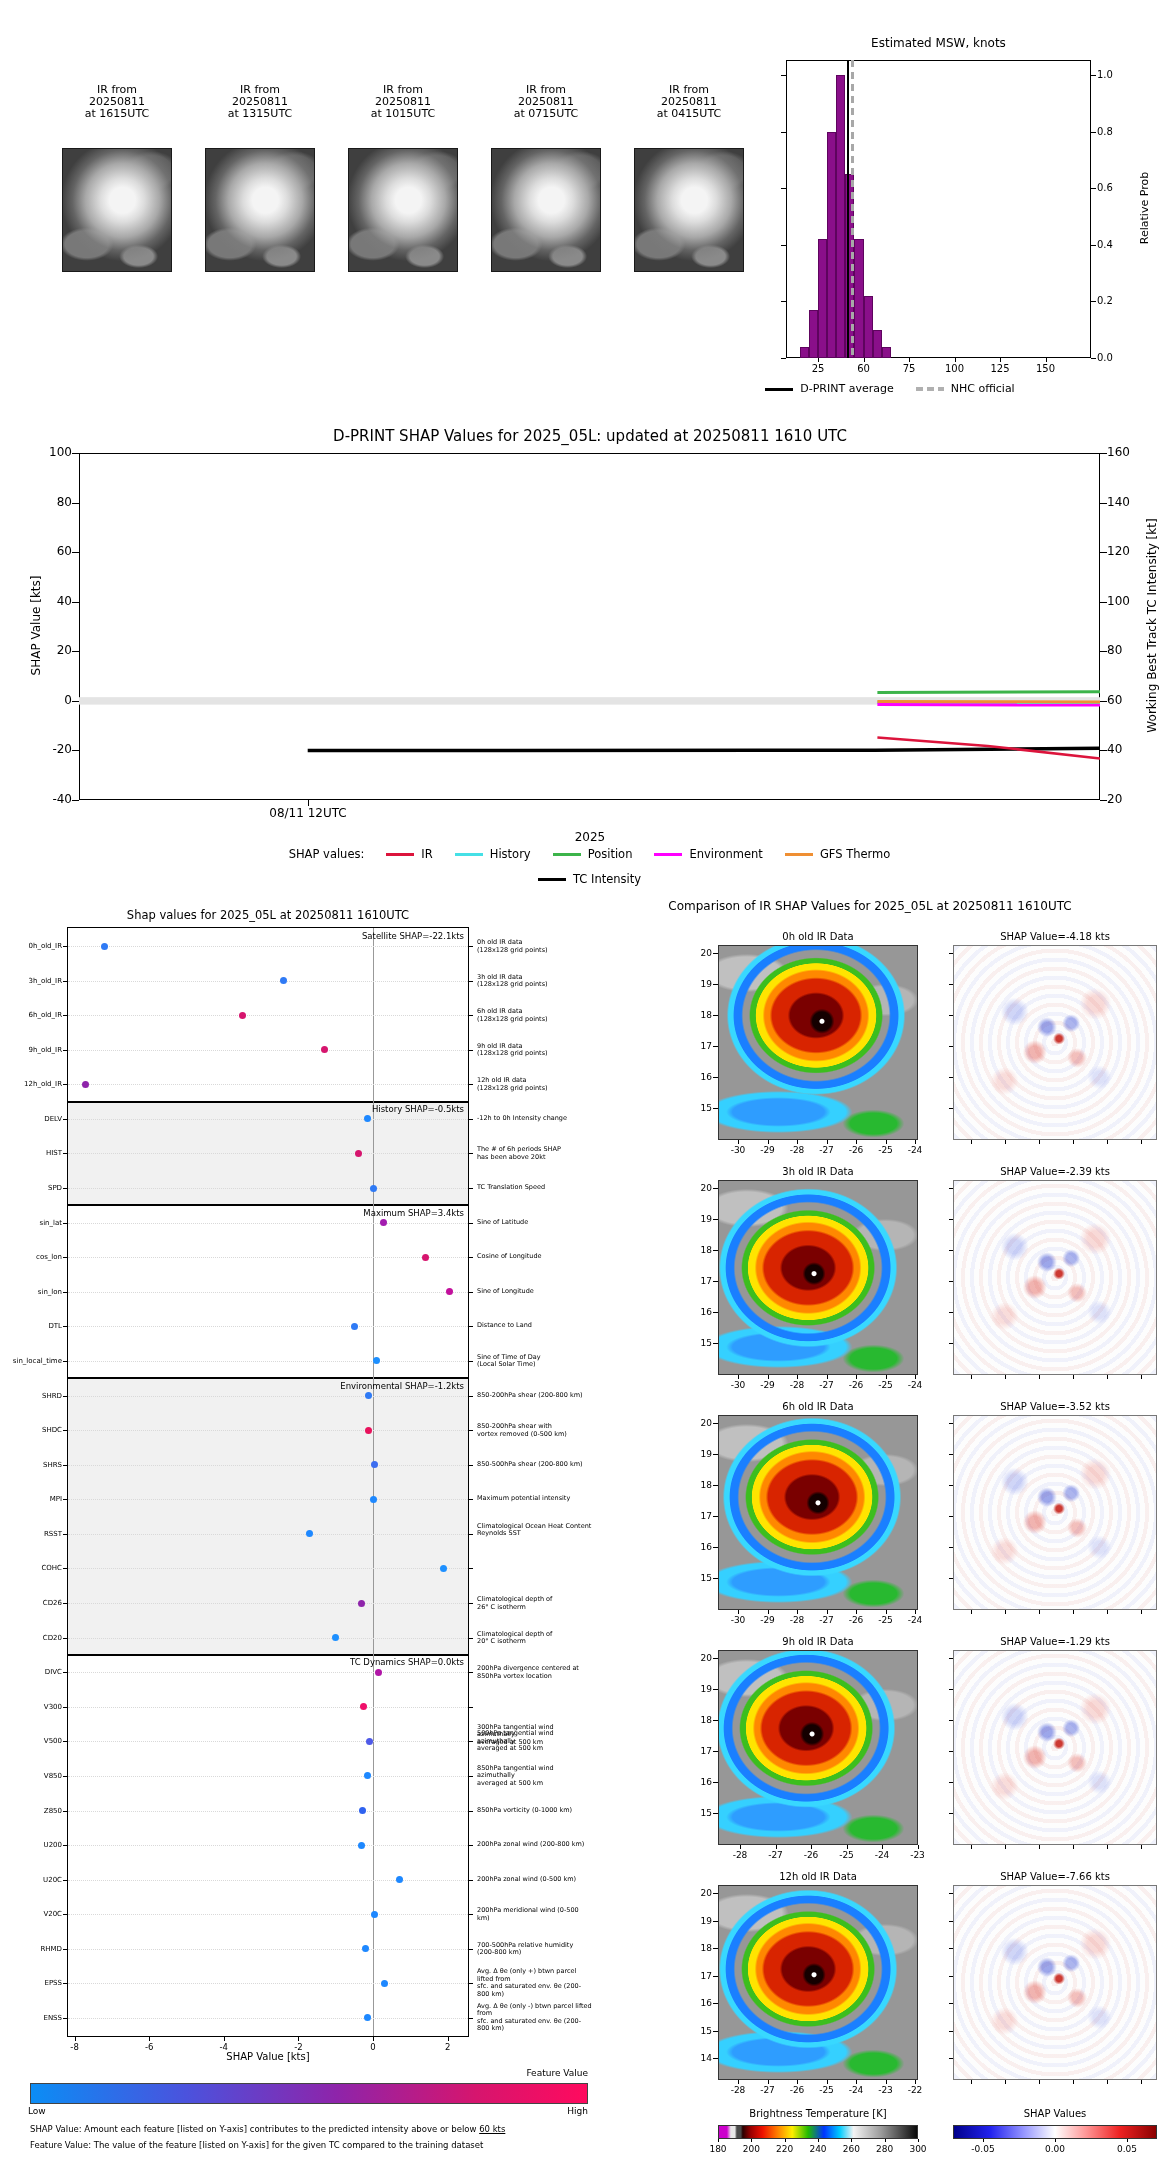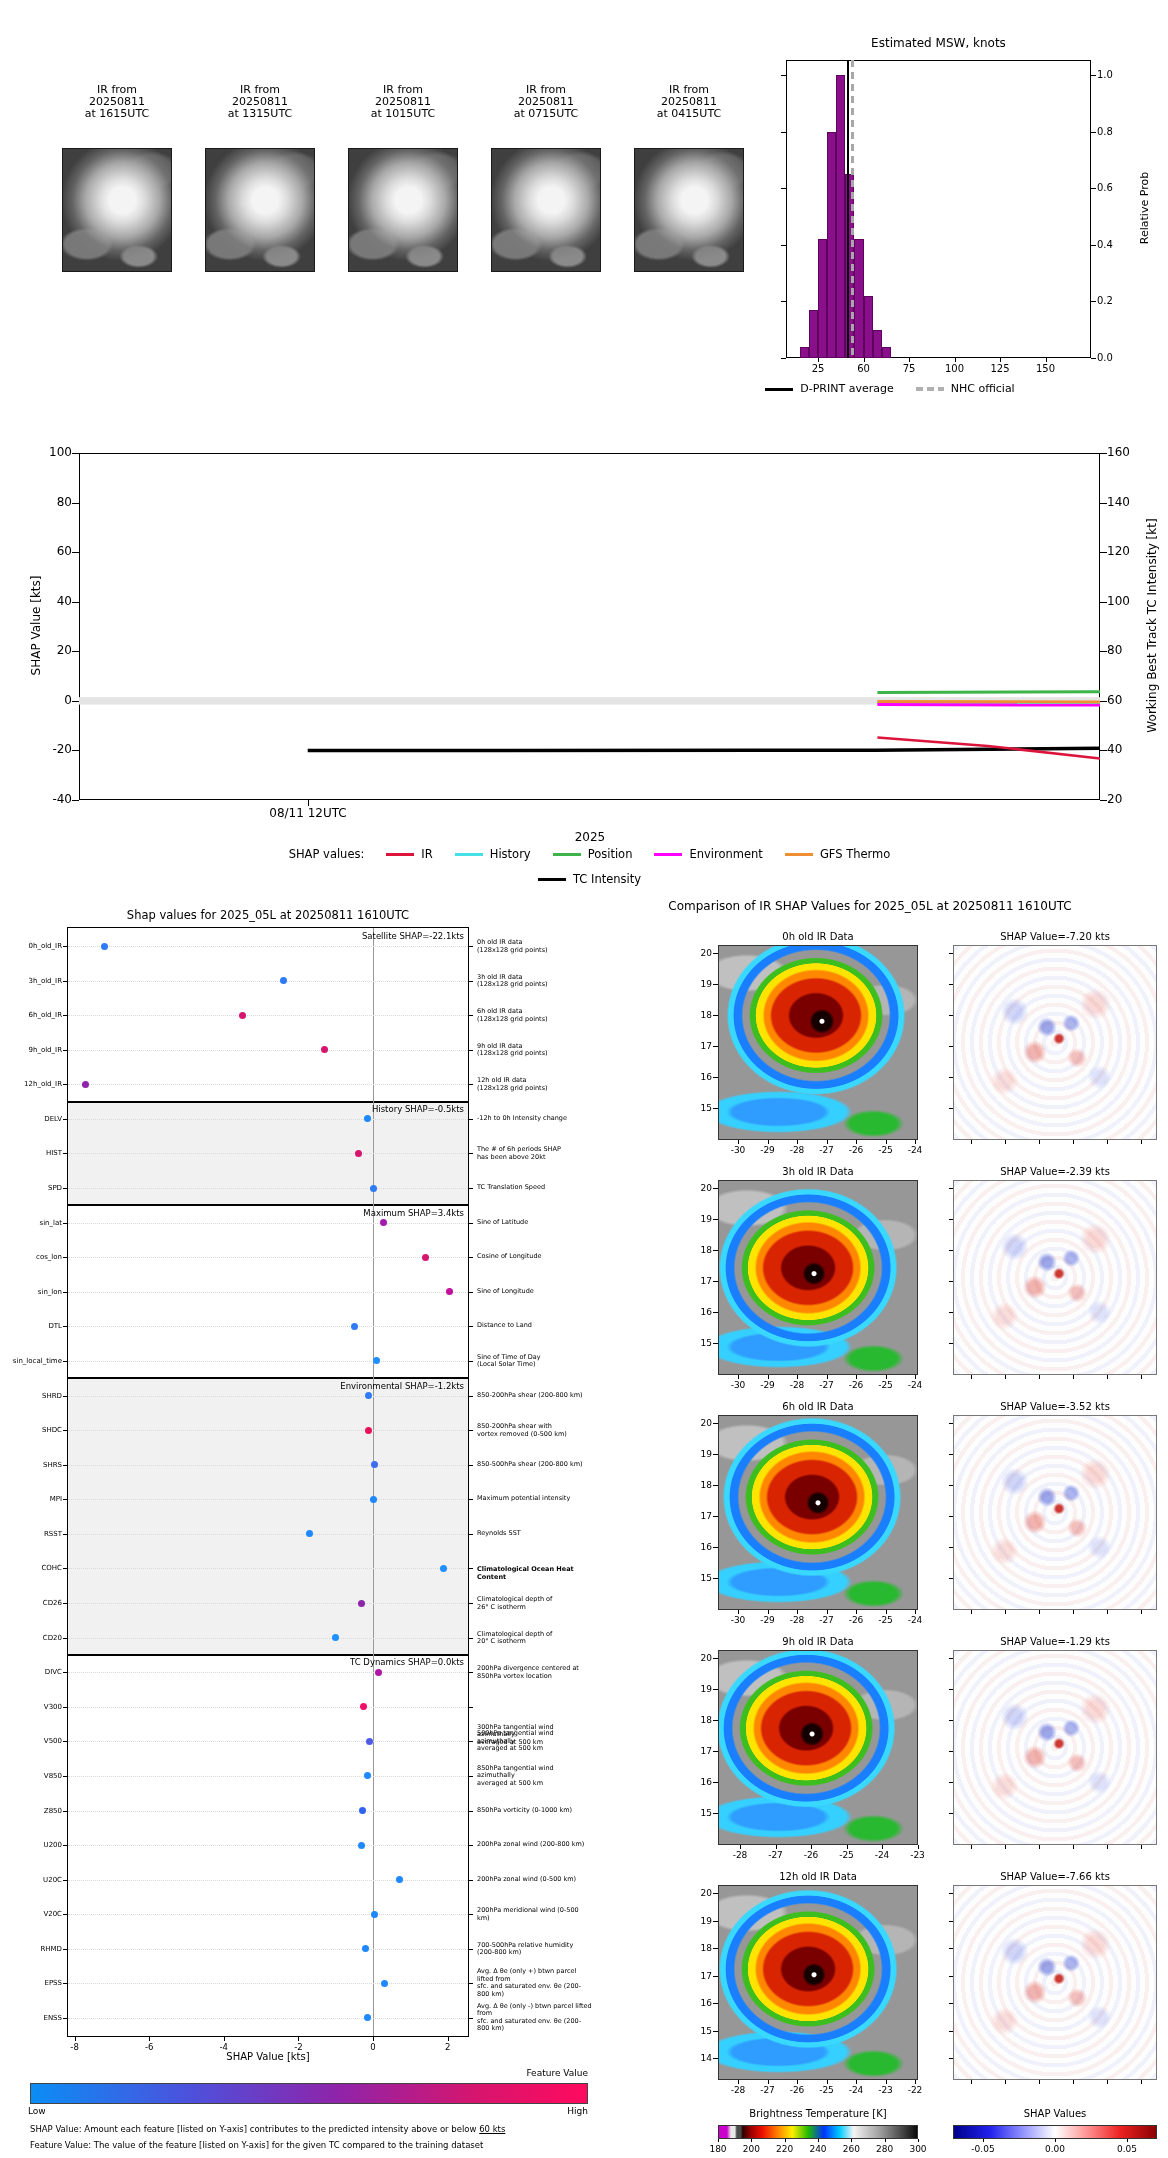--- a/index.html
+++ b/index.html
@@ -61,20 +61,21 @@
   .leg-dash{display:inline-block;width:28px;height:4px;background:repeating-linear-gradient(90deg,#b0b0b0 0 7px,rgba(0,0,0,0) 7px 11px)}
 </style>
 </head>
 <body>
 
 <div id="canvas">
 
   <div class="t12 center" style="left:786px;top:37px;width:305px">Estimated MSW, knots</div>
   <div class="t11 center rot" style="left:1080px;top:202px;width:130px">Relative Prob</div>
 
+  <div class="t15 center" style="left:90px;top:428px;width:1000px">D-PRINT SHAP Values for 2025_05L: updated at 20250811 1610 UTC</div>
   <div class="t12 center rot" style="left:-49px;top:619px;width:170px">SHAP Value [kts]</div>
   <div class="t12 center rot" style="left:1012px;top:619px;width:280px">Working Best Track TC Intensity [kt]</div>
   <div class="t12 center" style="left:490px;top:831px;width:200px">2025</div>
 
   <div class="t115 center" style="left:68px;top:909px;width:400px">Shap values for 2025_05L at 20250811 1610UTC</div>
   <div class="t10 center" style="left:168px;top:2051px;width:200px">SHAP Value [kts]</div>
   <div class="t9 r" style="left:388px;top:2068px;width:200px">Feature Value</div>
   <div class="t9" style="left:28px;top:2106px">Low</div>
   <div class="t9 r" style="left:488px;top:2106px;width:100px">High</div>
   <div class="t8" style="left:30px;top:2125px;width:640px"><span>SHAP Value: Amount each feature [listed on Y-axis] contributes to the predicted intensity above or below </span><span class="u">60 kts</span></div>
@@ -349,21 +350,21 @@
     <div style="left: 68px; top: 1533.86px; width: 400px; height: 0px; border-top: 1px dotted rgb(217, 217, 217);"></div>
     <div class="t7 r" style="left: 2px; width: 60px; top: 1529.86px;">RSST</div>
     <div style="left: 63px; top: 1533.86px; width: 4px; height: 1px; background: rgb(0, 0, 0);"></div>
     <div style="left: 469px; top: 1533.86px; width: 4px; height: 1px; background: rgb(0, 0, 0);"></div>
     <div class="t6 pre" style="left: 477px; width: 115px; top: 1533.86px; transform: translateY(-50%);">Reynolds SST</div>
     <div style="left: 306.09px; top: 1530.36px; width: 7px; height: 7px; border-radius: 50%; background: rgb(30, 136, 255);"></div>
     <div style="left: 68px; top: 1568.44px; width: 400px; height: 0px; border-top: 1px dotted rgb(217, 217, 217);"></div>
     <div class="t7 r" style="left: 2px; width: 60px; top: 1564.44px;">COHC</div>
     <div style="left: 63px; top: 1568.44px; width: 4px; height: 1px; background: rgb(0, 0, 0);"></div>
     <div style="left: 469px; top: 1568.44px; width: 4px; height: 1px; background: rgb(0, 0, 0);"></div>
-    <div class="t6 pre" style="left: 477px; width: 115px; top: 1573px; transform: translateY(-50%); font-weight: bold;">Climatological Ocean Heat Content</div>
+    <div class="t6 pre" style="left: 477px; width: 115px; top: 1527px; transform: translateY(-50%);">Climatological Ocean Heat Content</div>
     <div style="left: 440.37px; top: 1564.94px; width: 7px; height: 7px; border-radius: 50%; background: rgb(30, 144, 255);"></div>
     <div style="left: 68px; top: 1603.02px; width: 400px; height: 0px; border-top: 1px dotted rgb(217, 217, 217);"></div>
     <div class="t7 r" style="left: 2px; width: 60px; top: 1599.02px;">CD26</div>
     <div style="left: 63px; top: 1603.02px; width: 4px; height: 1px; background: rgb(0, 0, 0);"></div>
     <div style="left: 469px; top: 1603.02px; width: 4px; height: 1px; background: rgb(0, 0, 0);"></div>
     <div class="t6 pre" style="left: 477px; width: 115px; top: 1603.02px; transform: translateY(-50%);">Climatological depth of
 26° C isotherm</div>
     <div style="left: 358.31px; top: 1599.52px; width: 7px; height: 7px; border-radius: 50%; background: rgb(142, 36, 170);"></div>
     <div style="left: 68px; top: 1637.6px; width: 400px; height: 0px; border-top: 1px dotted rgb(217, 217, 217);"></div>
     <div class="t7 r" style="left: 2px; width: 60px; top: 1633.6px;">CD20</div>
@@ -458,21 +459,21 @@
     <div style="left: 223.8px; top: 2037px; width: 1px; height: 4px; background: rgb(0, 0, 0);"></div>
     <div class="t8 center" style="left: 209.8px; width: 28px; top: 2043px;">-4</div>
     <div style="left: 298.4px; top: 2037px; width: 1px; height: 4px; background: rgb(0, 0, 0);"></div>
     <div class="t8 center" style="left: 284.4px; width: 28px; top: 2043px;">-2</div>
     <div style="left: 373px; top: 2037px; width: 1px; height: 4px; background: rgb(0, 0, 0);"></div>
     <div class="t8 center" style="left: 359px; width: 28px; top: 2043px;">0</div>
     <div style="left: 447.6px; top: 2037px; width: 1px; height: 4px; background: rgb(0, 0, 0);"></div>
     <div class="t8 center" style="left: 433.6px; width: 28px; top: 2043px;">2</div>
     <div class="cbar-fv" style="left: 30px; top: 2083px; width: 558px; height: 21px;"></div>
     <div class="t10 center" style="left: 718px; width: 200px; top: 931px;">0h old IR Data</div>
-    <div class="t10 center" style="left: 953px; width: 204px; top: 931px;">SHAP Value=-7.20 kts</div>
+    <div class="t10 center" style="left: 953px; width: 204px; top: 931px;">SHAP Value=-4.18 kts</div>
     <div class="ir-storm v0" style="left: 718px; top: 945px; width: 200px; height: 195px;"></div>
     <div class="shap-map" style="left: 953px; top: 945px; width: 204px; height: 195px;"></div>
     <div class="t9 r" style="left: 688px; width: 24px; top: 948px;">20</div>
     <div style="left: 713px; top: 953px; width: 5px; height: 1px; background: rgb(0, 0, 0);"></div>
     <div style="left: 949px; top: 953px; width: 4px; height: 1px; background: rgb(0, 0, 0);"></div>
     <div class="t9 r" style="left: 688px; width: 24px; top: 979px;">19</div>
     <div style="left: 713px; top: 984px; width: 5px; height: 1px; background: rgb(0, 0, 0);"></div>
     <div style="left: 949px; top: 984px; width: 4px; height: 1px; background: rgb(0, 0, 0);"></div>
     <div class="t9 r" style="left: 688px; width: 24px; top: 1010px;">18</div>
     <div style="left: 713px; top: 1015px; width: 5px; height: 1px; background: rgb(0, 0, 0);"></div>

